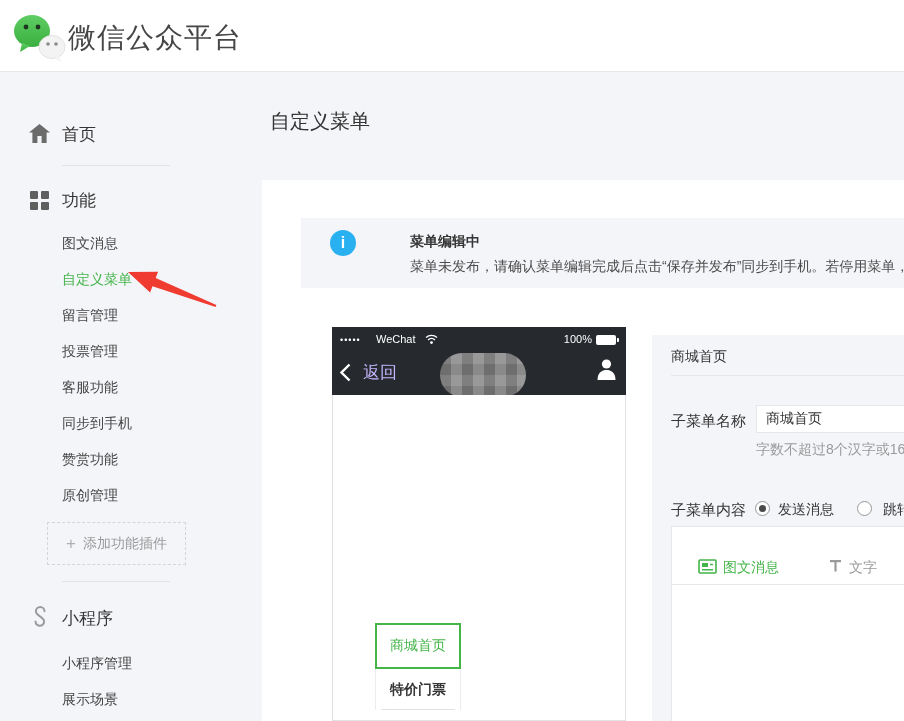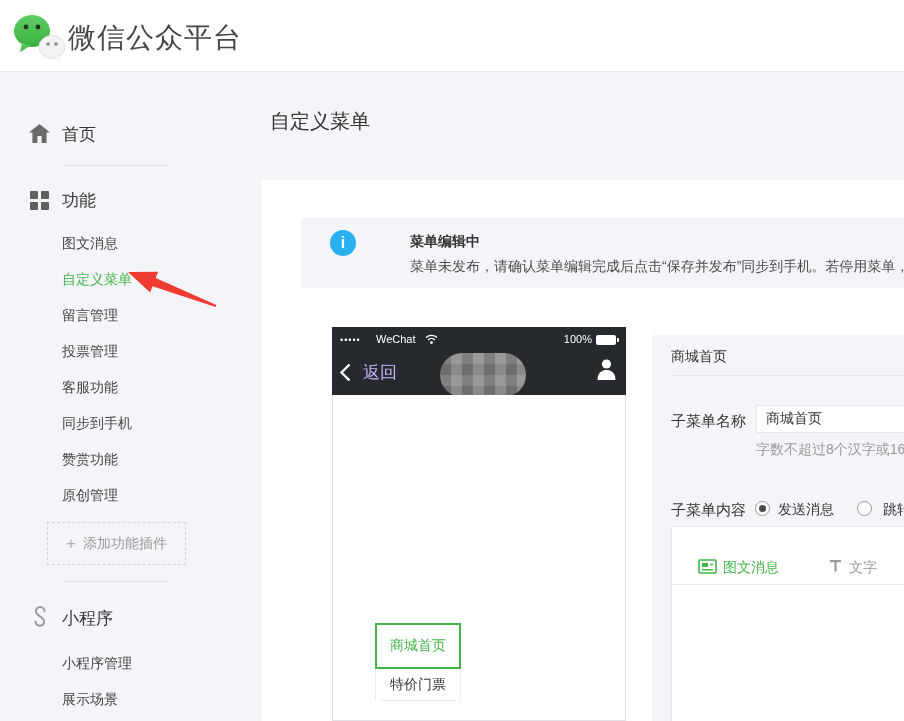--- a/index.html
+++ b/index.html
@@ -54,21 +54,21 @@
                  repeating-linear-gradient(90deg, rgba(0,0,0,.12) 0 11px, rgba(255,255,255,.10) 11px 22px),
                  repeating-linear-gradient(0deg, #7d7d7d 0 11px, #8d8d8d 11px 22px);
                background-blend-mode:overlay; }
   .person-ic { position:absolute; right:9px; top:31px; }
   .ph-body { position:absolute; left:0; top:68px; width:294px; height:326px; background:#fff;
              border:1px solid #e1e1e5; border-top:none; }
   .popup { position:absolute; left:43px; top:296px; width:86px; }
   .pp-item { width:86px; height:46px; background:#fff; display:flex; align-items:center; justify-content:center;
              font-size:14px; cursor:pointer; }
   .pp-sel { border:2px solid #44b549; color:#44b549; }
-  .pp-norm { position:relative; height:32px; border-left:1px solid #ececee; border-right:1px solid #ececee; color:#353535; }
+  .pp-norm { position:relative; height:41px; border-left:1px solid #ececee; border-right:1px solid #ececee; color:#353535;font-weight:bold; }
   .pp-norm::after { content:""; position:absolute; left:5px; right:5px; bottom:0; height:1px; background:#e2e2e4; }
 
   
   .editor { position:absolute; left:390px; top:155px; width:410px; height:566px; background:#f4f5f9; }
   .ed-title { position:absolute; left:19px; top:13px; font-size:14px; color:#353535; white-space:nowrap; }
   .ed-div { position:absolute; left:19px; top:40px; width:391px; height:1px; background:#e7e7eb; }
   .ed-label { position:absolute; font-size:15px; color:#353535; white-space:nowrap; }
   .name-input { position:absolute; left:104px; top:70px; width:170px; height:28px; border:1px solid #e7e7eb;
                 background:#fff; font-size:14px; color:#353535; padding:0 9px; font-family:inherit; outline:none; }
   .hint { position:absolute; left:104px; top:106px; font-size:14px; color:#9a9a9a; white-space:nowrap; }

